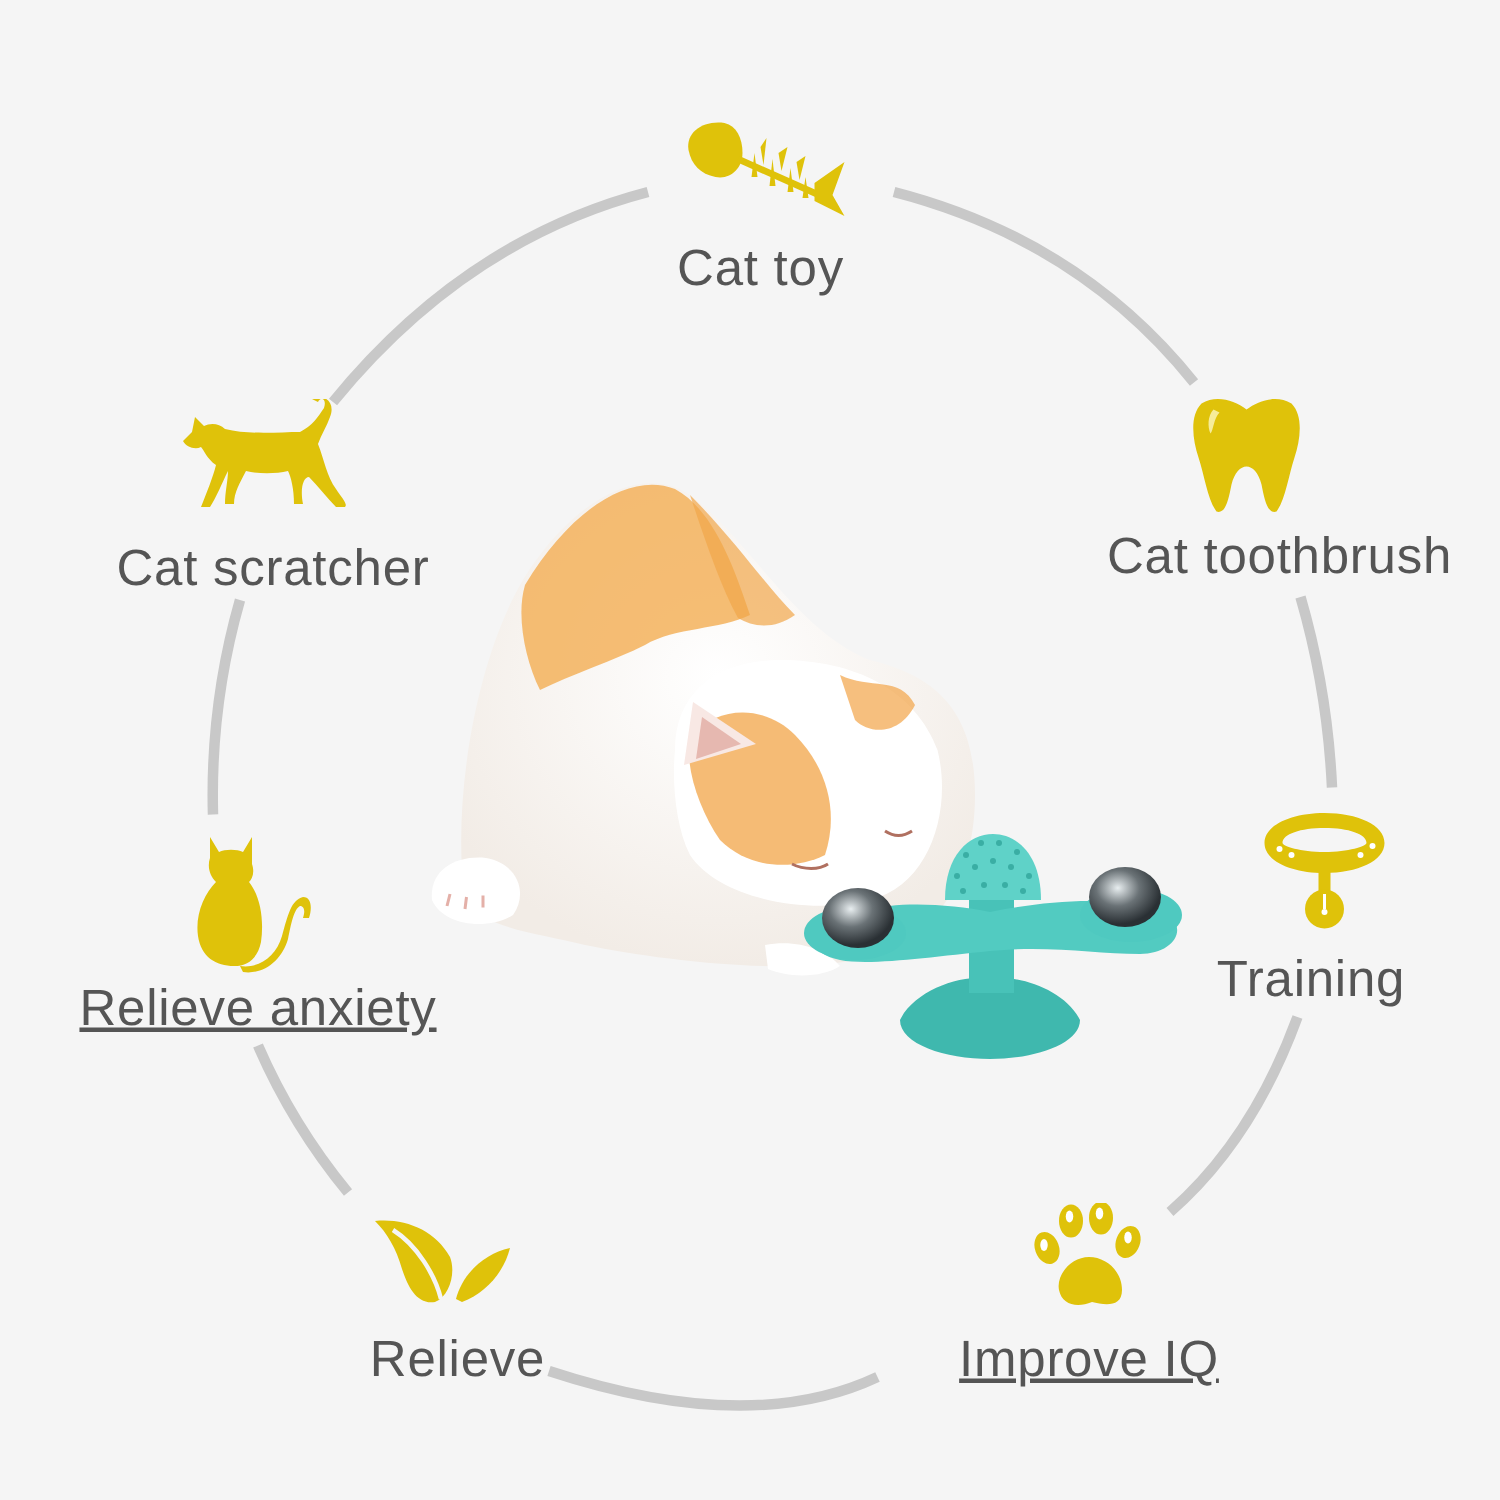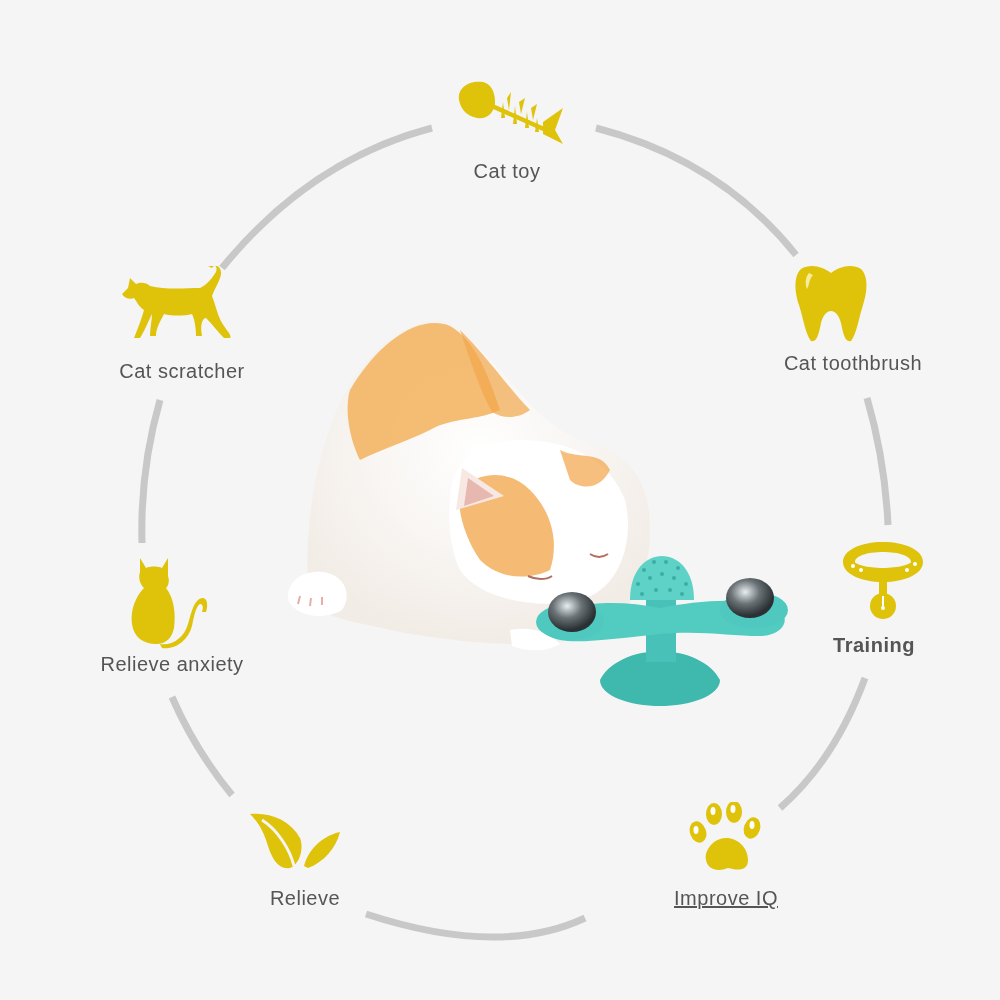--- a/index.html
+++ b/index.html
@@ -1,19 +1,19 @@
 <!DOCTYPE html>
 <html><head>
 <meta charset="utf-8">
 <style>
   html, body { margin:0; padding:0; }
   body { width:1000px; height:1000px; background:#f5f5f5; position:relative; overflow:hidden; font-family:"Liberation Sans", sans-serif; }
   .arcs { position:absolute; left:0; top:0; width:1000px; height:1000px; }
   .feature { position:absolute; text-align:center; }
-  .feature .label { position:absolute; white-space:nowrap; font-size:20px; color:#555555; letter-spacing:0.5px; transform:translateX(-50%); }
+  .feature .label { position:absolute; white-space:nowrap; font-size:34px; color:#555555; letter-spacing:0.5px; transform:translateX(-50%); }
   .icon { position:absolute; }
   .photo { position:absolute; left:280px; top:300px; width:520px; height:420px; }
 </style>
 </head>
 <body>
 
 <svg class="arcs" viewBox="0 0 1000 1000">
   <g fill="none" stroke="#c8c8c8" stroke-width="7" stroke-linecap="butt">
 
     <path d="M 222 268 Q 310 160 432 128"></path>
@@ -67,21 +67,21 @@
     </g>
     <g fill="#ffffff">
       <circle cx="12" cy="26" r="2"></circle>
         <circle cx="20" cy="30" r="2"></circle>
       <circle cx="66" cy="30" r="2"></circle>
         <circle cx="74" cy="24" r="2"></circle>
       <circle cx="42" cy="68" r="2"></circle>
         <rect x="41" y="56" width="2" height="10"></rect>
     </g>
   </svg>
-  <span class="label" style="left:874px;top:634px;font-weight:bold;">Training</span>
+  <span class="label" style="left:874px;top:634px;">Training</span>
 </div>
 
 <div class="feature" style="left:0;top:0;">
   <svg class="icon" style="left:688px;top:802px;" width="78" height="74" viewBox="0 0 78 74">
     <g fill="#dfc20a">
       <ellipse cx="10" cy="30" rx="8" ry="11" transform="rotate(-20 10 30)"></ellipse>
       <ellipse cx="26" cy="12" rx="8" ry="11"></ellipse>
       <ellipse cx="46" cy="10" rx="8" ry="11"></ellipse>
       <ellipse cx="64" cy="26" rx="8" ry="11" transform="rotate(20 64 26)"></ellipse>
       <path d="M18 58 C16 48 26 36 38 36 C50 36 60 46 60 58 C60 70 48 68 40 66 C30 70 20 68 18 58 Z"></path>
@@ -107,21 +107,21 @@
   <span class="label" style="left:305px;top:887px;">Relieve</span>
 </div>
 
 <div class="feature" style="left:0;top:0;">
   <svg class="icon" style="left:128px;top:554px;" width="80" height="96" viewBox="0 0 80 96">
     <g fill="#dfc20a">
       <path d="M12 4 L18 14 C22 12 30 12 34 14 L40 4 L40 22 C42 28 40 32 38 34 C46 44 48 60 46 74 C44 84 38 90 28 90 C16 90 6 84 4 70 C2 56 8 42 16 34 C12 30 10 24 12 18 Z"></path>
       <path d="M32 90 C44 92 56 84 60 70 C64 56 66 46 74 44 C80 44 80 52 78 58 L74 58 C76 52 74 50 72 50 C68 52 66 62 64 72 C60 86 48 96 34 94 Z"></path>
     </g>
   </svg>
-  <span class="label" style="left:172px;top:653px;">Relieve anxiety</span>
+  <span class="label" style="left:172px;top:653px;text-decoration:underline;">Relieve anxiety</span>
 </div>
 
 <div class="feature" style="left:0;top:0;">
   <svg class="icon" style="left:120px;top:266px;" width="116" height="84" viewBox="0 0 116 84">
     <g fill="#dfc20a">
       <path d="M2 28 L8 22 L10 12 L16 18 C20 16 26 16 30 20 C46 24 66 22 80 22 C88 18 92 12 96 6 C98 0 94 -2 92 2 L88 0 C96 -4 104 2 100 12 C98 18 94 24 92 30 C96 40 98 52 104 60 C108 66 112 70 110 72 L104 72 C98 66 92 58 86 52 C82 52 80 60 82 70 L76 70 C76 60 74 52 72 48 C64 50 52 50 44 48 C40 56 36 62 36 70 L30 70 C30 62 32 54 32 48 C28 56 24 66 20 72 L14 72 C18 62 22 52 24 44 C18 40 16 34 14 32 C10 34 4 32 2 28 Z"></path>
     </g>
   </svg>
   <span class="label" style="left:182px;top:360px;">Cat scratcher</span>
 </div>

